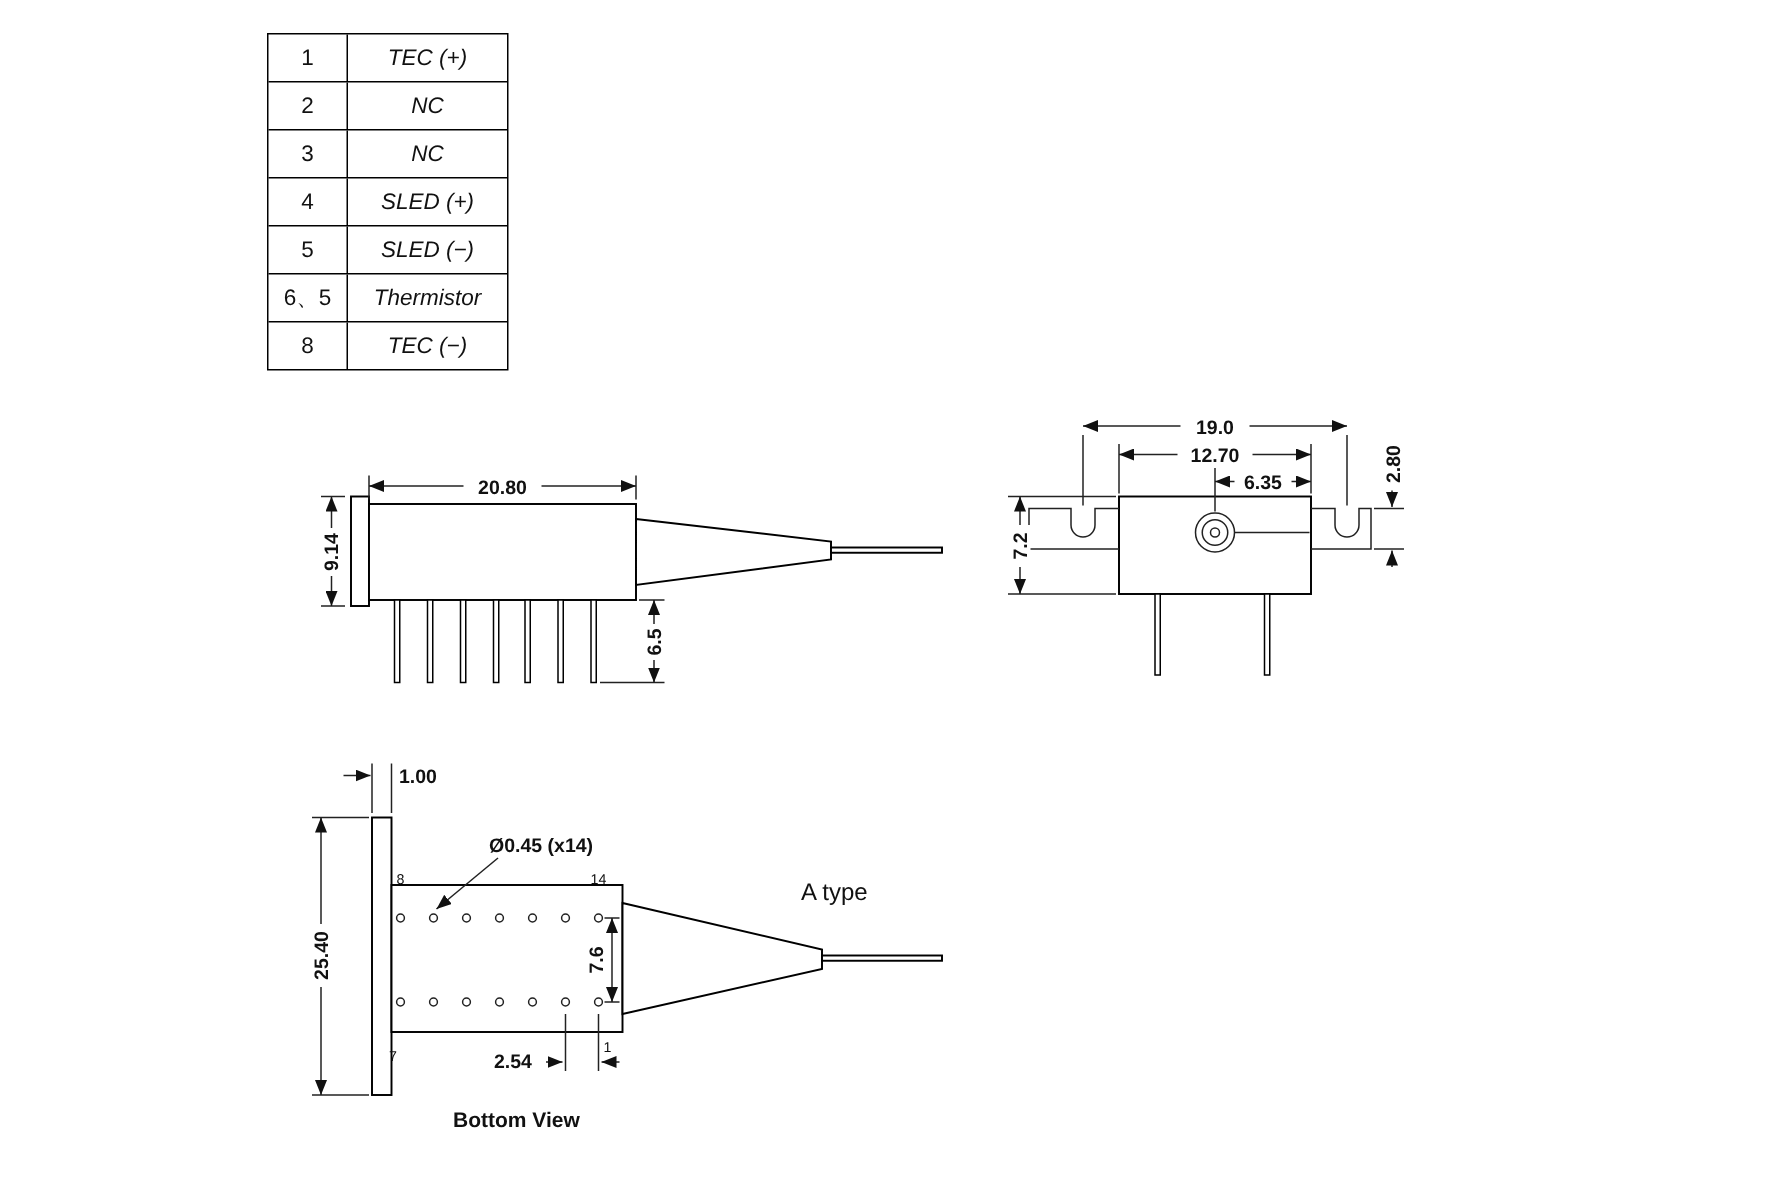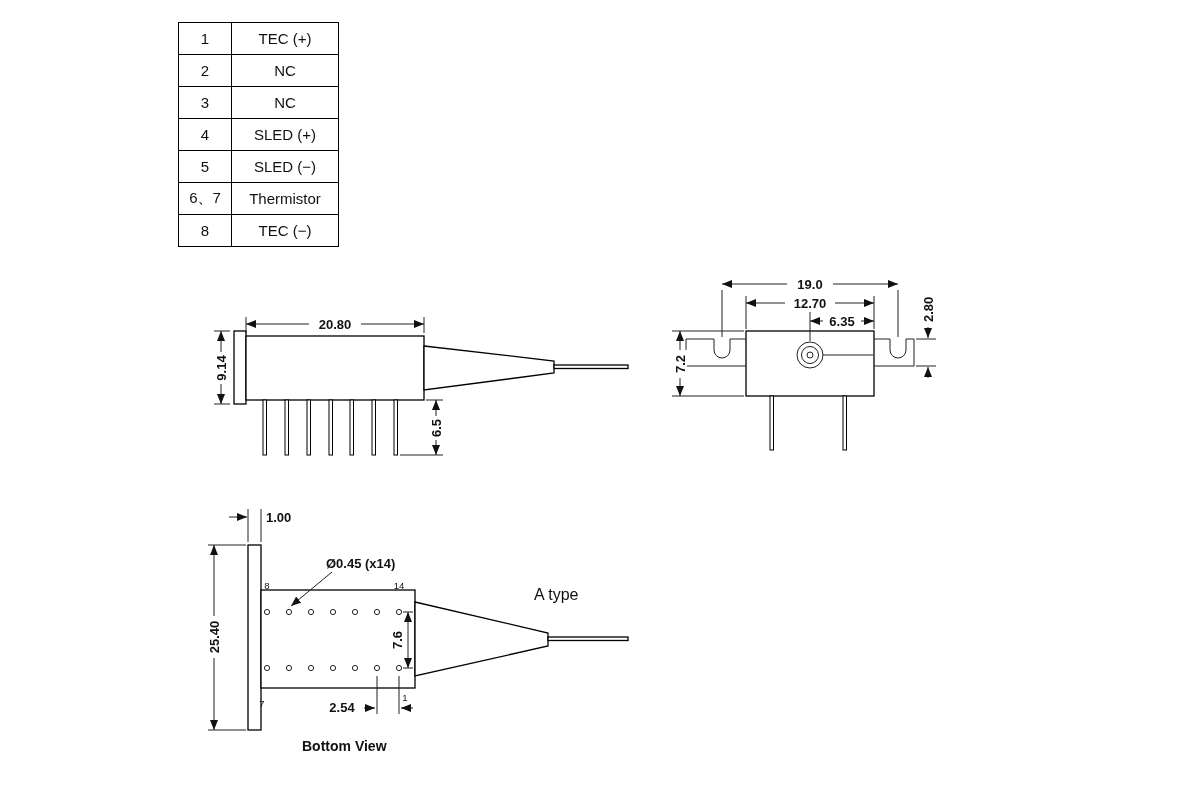--- a/index.html
+++ b/index.html
@@ -4,21 +4,21 @@
 <style>
   html,body{margin:0;padding:0;background:#fff;}
   .canvas{position:relative;width:1186px;height:788px;background:#fff;overflow:hidden;
           font-family:"Liberation Sans",sans-serif;}
   
   .pin-table{position:absolute;left:178px;top:22px;border:1px solid #000;background:#fff;
              font-size:15px;color:#111;}
   .pt-row{display:flex;height:31px;border-bottom:1px solid #000;}
   .pt-row:last-child{border-bottom:none;}
   .pt-pin{width:52px;border-right:1px solid #000;display:flex;align-items:center;justify-content:center;}
-  .pt-fn{width:106px;display:flex;align-items:center;justify-content:center;}
+  .pt-fn{width:106px;display:flex;align-items:center;justify-content:center;font-style:italic;}
   
   svg{position:absolute;left:0;top:0;}
   .part{stroke:#000;stroke-width:1.3;fill:#fff;}
   .pin{stroke:#000;stroke-width:1;fill:#fff;}
   .thin{stroke:#222;stroke-width:1;fill:none;}
   .mask{fill:#fff;stroke:none;}
   .dim{font:bold 13px "Liberation Sans",sans-serif;fill:#111;}
   .dim-sm{font:9.5px "Liberation Sans",sans-serif;fill:#111;}
   .caption{font:bold 14px "Liberation Sans",sans-serif;fill:#111;}
   .note{font:16px "Liberation Sans",sans-serif;fill:#111;}
@@ -43,21 +43,21 @@
     </div>
     <div class="pt-row">
       <div class="pt-pin">4</div>
       <div class="pt-fn">SLED (+)</div>
     </div>
     <div class="pt-row">
       <div class="pt-pin">5</div>
       <div class="pt-fn">SLED (−)</div>
     </div>
     <div class="pt-row">
-      <div class="pt-pin">6、7</div>
+      <div class="pt-pin">6、5</div>
       <div class="pt-fn">Thermistor</div>
     </div>
     <div class="pt-row">
       <div class="pt-pin">8</div>
       <div class="pt-fn">TEC (−)</div>
     </div>
   </div>
 
   <svg width="1186" height="788" viewBox="0 0 1186 788">
     <defs>

